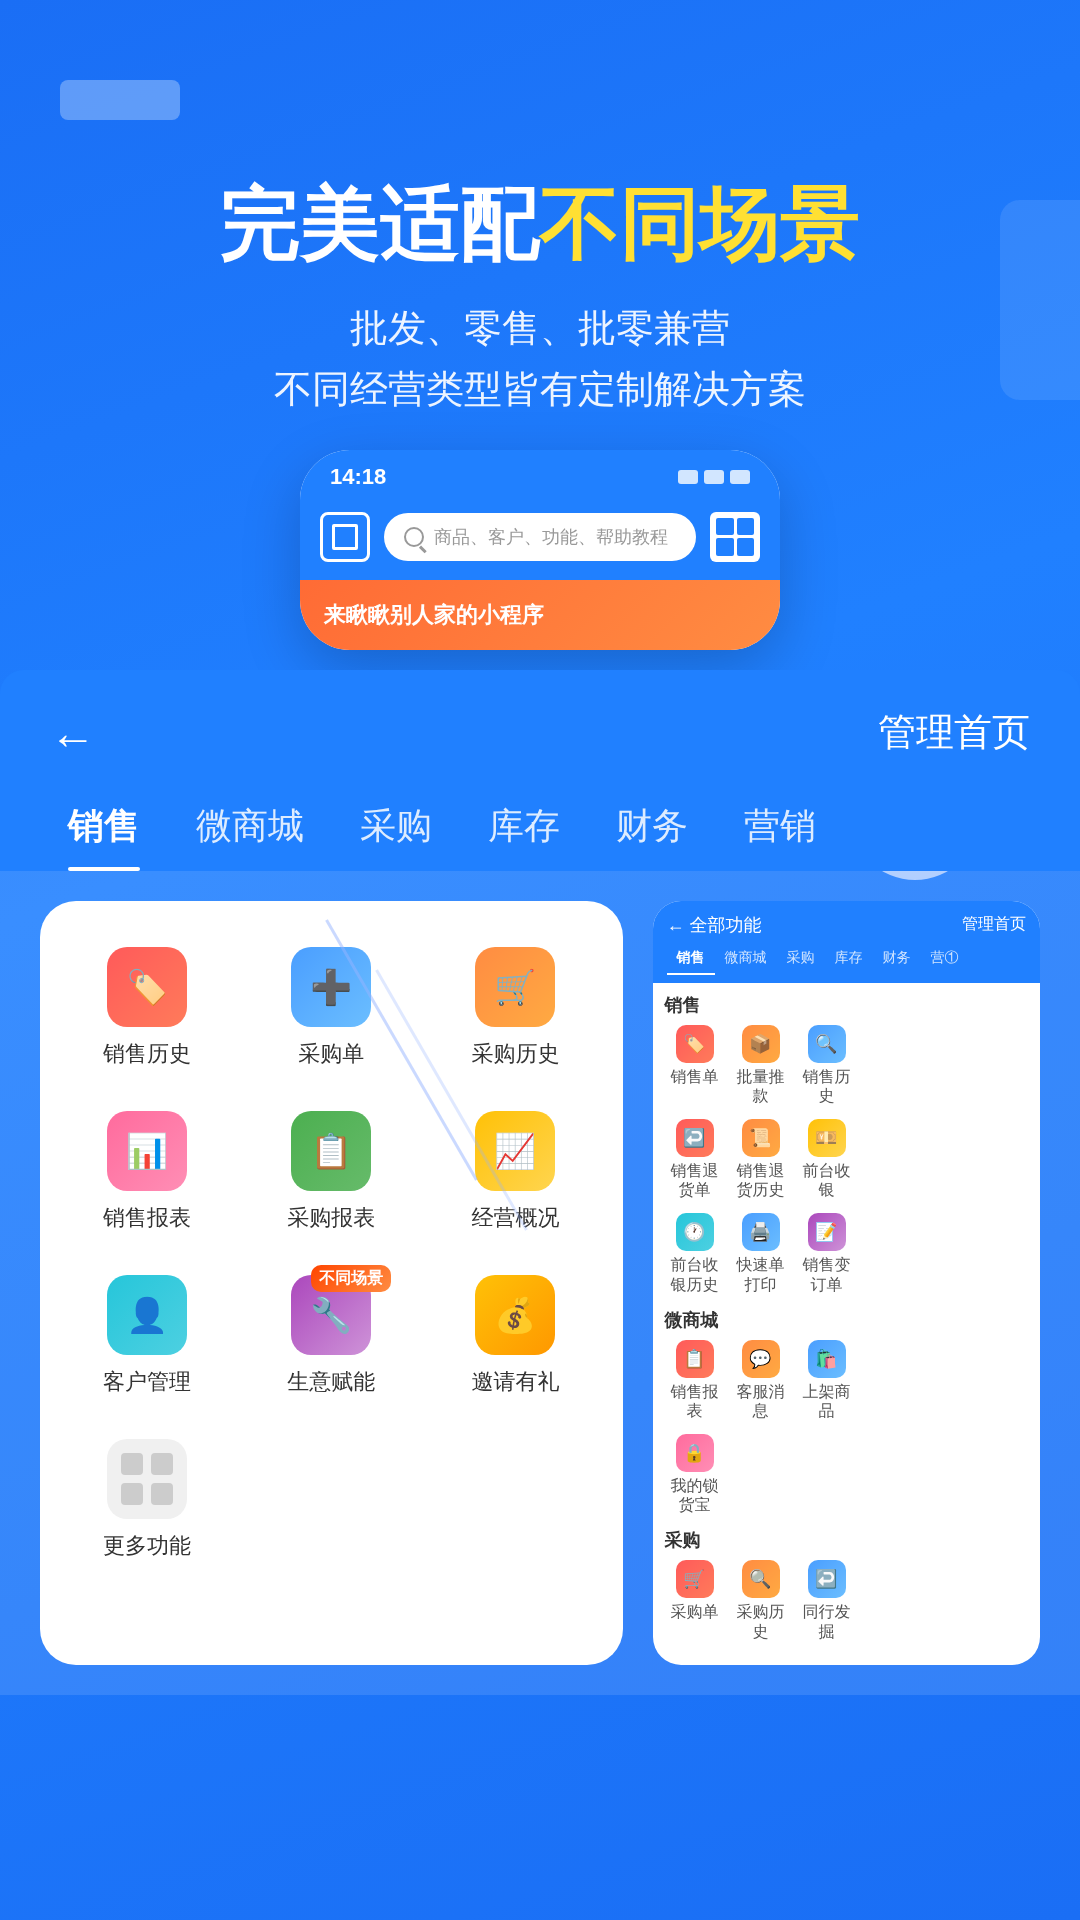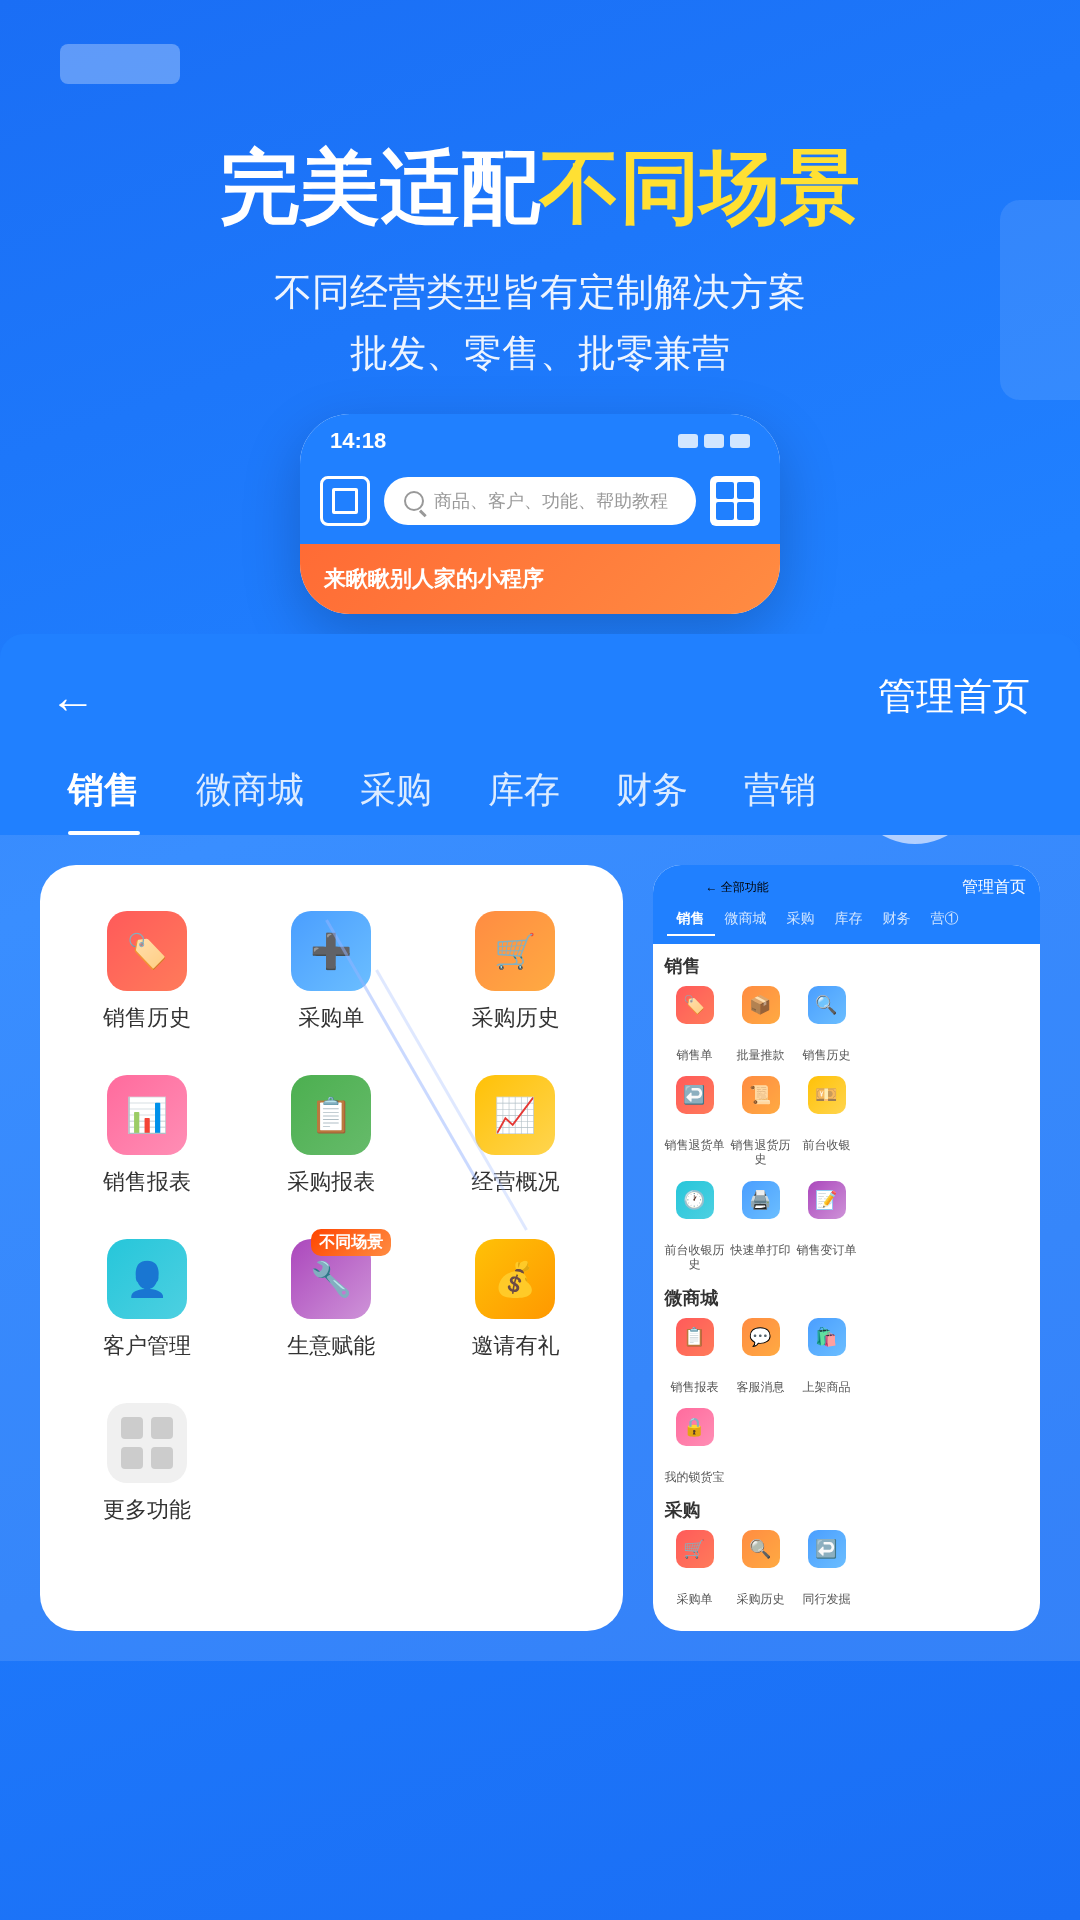--- a/index.html
+++ b/index.html
@@ -16,21 +16,21 @@
     .bg {
       position: absolute;
       top: 0; left: 0; right: 0; bottom: 0;
       background: linear-gradient(160deg, #1a6ef5 0%, #2080ff 40%, #1a6ef5 100%);
     }
 
     
     .top-section {
       position: relative;
       z-index: 2;
-      padding: 44px 60px 40px 60px;
+      padding: 80px 60px 40px 60px;
     }
 
     
     .top-bar-indicator {
       width: 120px;
       height: 40px;
       background: rgba(255,255,255,0.3);
       border-radius: 8px;
       margin-bottom: 60px;
     }
@@ -359,23 +359,22 @@
     }
 
     .right-phone-header-top {
       display: flex;
       justify-content: space-between;
       align-items: center;
       margin-bottom: 8px;
     }
 
     .rph-back {
-      color: #000000;
-      font-size: 12px;
-      margin-left: 39px;
+      color: #ffffff;
+      font-size: 18px;
     }
 
     .rph-right {
       color: white;
       font-size: 16px;
     }
 
     .rph-tabs {
       display: flex;
       gap: 0;
@@ -425,25 +424,24 @@
       width: 38px;
       height: 38px;
       border-radius: 10px;
       display: flex;
       align-items: center;
       justify-content: center;
       font-size: 18px;
     }
 
     .rph-icon-label {
-      font-size: 12px;
+      font-size: 16px;
       color: #555;
       text-align: center;
       line-height: 1.2;
-      margin-top: 20px;
     }
 
     .diagonal-line {
       position: absolute;
       background: rgba(150,180,255,0.5);
       width: 3px;
       height: 300px;
       transform: rotate(-30deg);
       top: 900px;
       left: 400px;
@@ -470,22 +468,22 @@
 <div class="diagonal-line2"></div>
 
 <div class="top-section">
   <div class="top-bar-indicator"></div>
 
   <div style="text-align:center; margin-bottom: 30px;">
     <div class="headline">
       <span>完美适配</span><span class="highlight">不同场景</span>
     </div>
     <div class="subtext">
+      <div>批发、零售、批零兼营</div>
       <div>不同经营类型皆有定制解决方案</div>
-      <div>批发、零售、批零兼营</div>
     </div>
   </div>
 
   <div style="position:relative; display:flex; justify-content:center;">
     <div class="check-circle">
       <span class="check-mark">✓</span>
     </div>
 
     <div class="phone-mockup">
       <div class="phone-status-bar">

